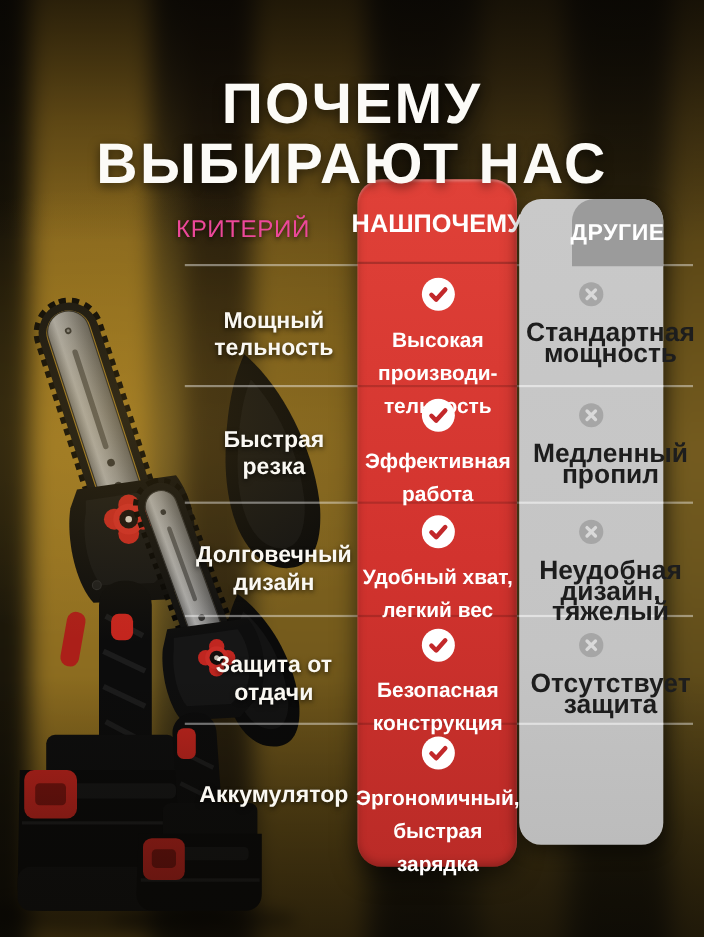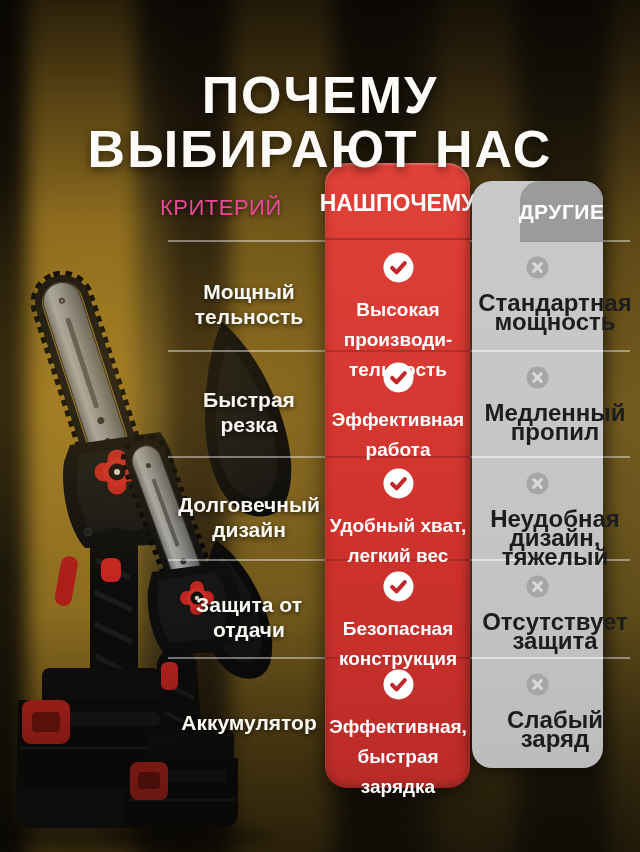--- a/index.html
+++ b/index.html
@@ -335,29 +335,19 @@
     <div class="cell cell-criteria">
       <div class="crit-line">Аккумулятор</div>
     </div>
     <div class="cell cell-ours">
       <span class="check-badge">
         <svg viewBox="0 0 32 32">
             <circle cx="16" cy="16" r="15.5" fill="#ffffff"></circle>
             <path d="M9.5 16.5 l4.5 4.5 l8.5 -9.5" stroke="#c2282a" stroke-width="4.2" fill="none" stroke-linecap="round" stroke-linejoin="round"></path>
           </svg>
       </span>
-      <div class="ours-line">Эффективная,</div>
+      <div class="ours-line">Эргономичный,</div>
       <div class="ours-line">быстрая</div>
       <div class="ours-line">зарядка</div>
     </div>
-    <div class="cell cell-others">
-      <span class="cross-badge">
-        <svg viewBox="0 0 24 24">
-            <circle cx="12" cy="12" r="11.5" fill="#a6a6a6"></circle>
-            <path d="M8 8 L16 16 M16 8 L8 16" stroke="#d9d9d9" stroke-width="3.2" stroke-linecap="round"></path>
-          </svg>
-      </span>
-      <div class="others-line">Слабый</div>
-      <div class="others-line">заряд</div>
-    </div>
   </div>
 
 </div>
 
 </body></html>

